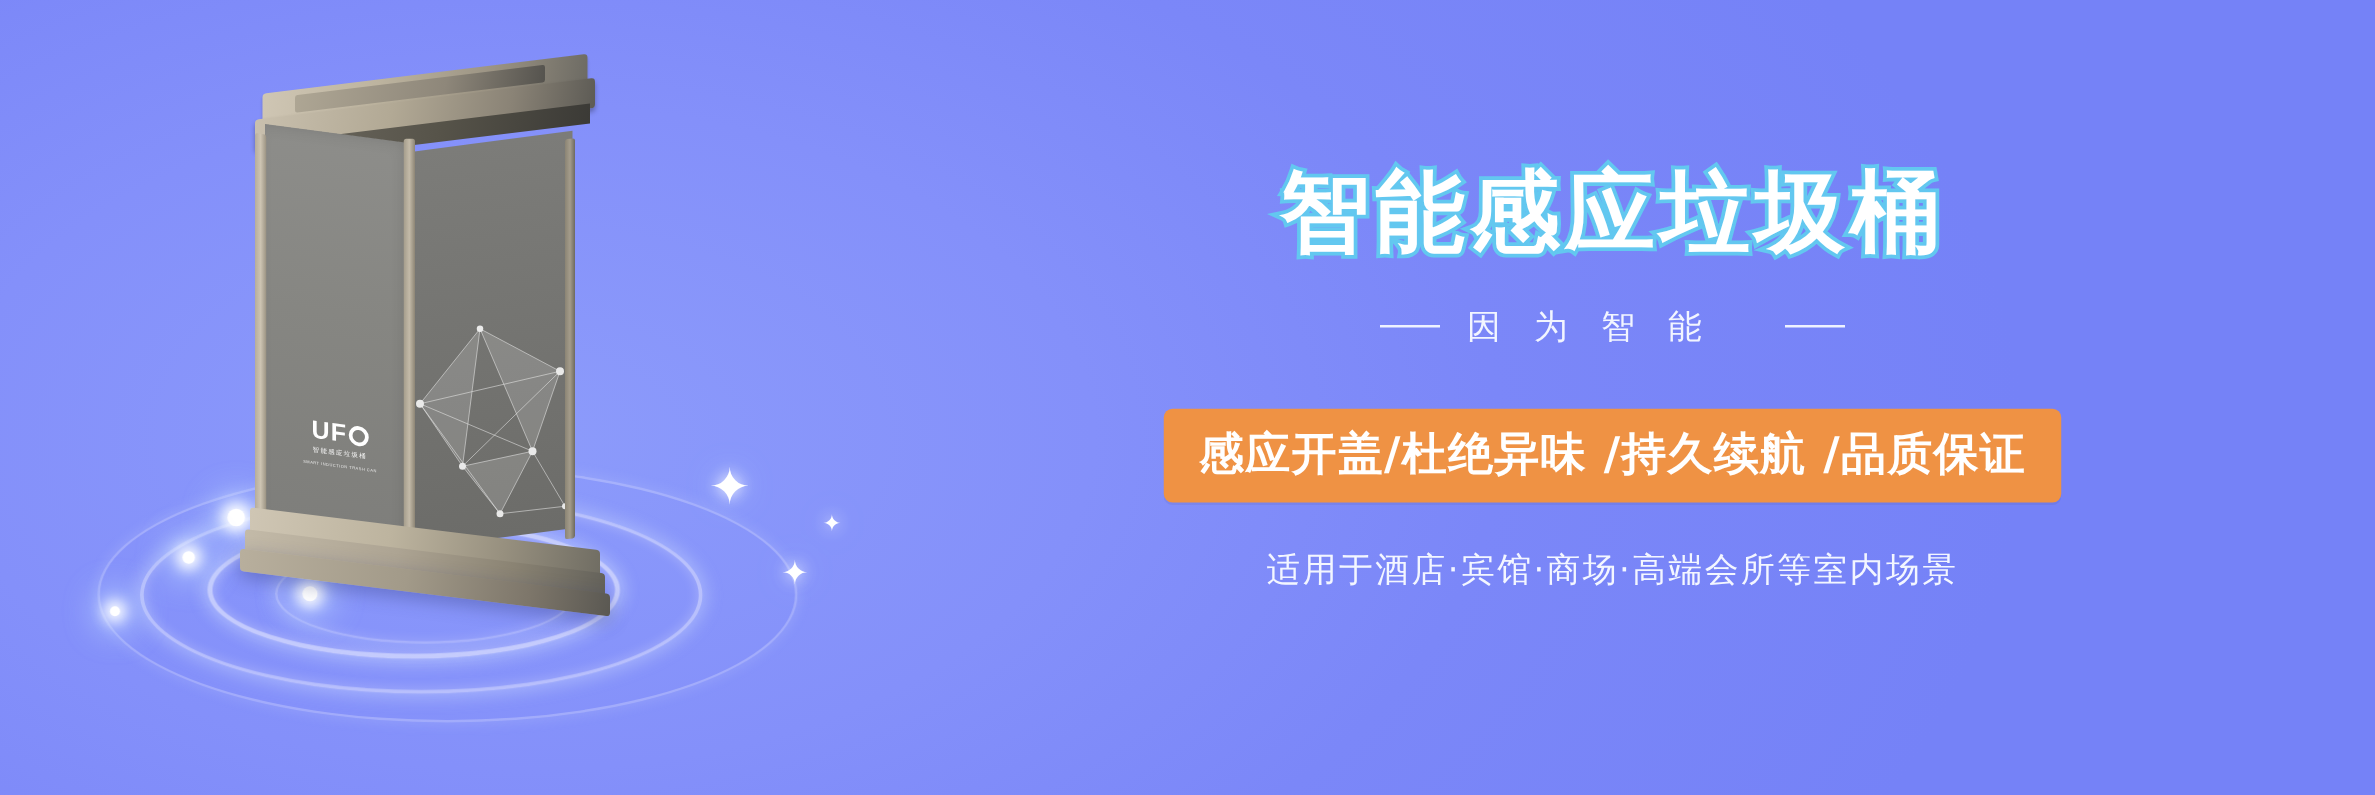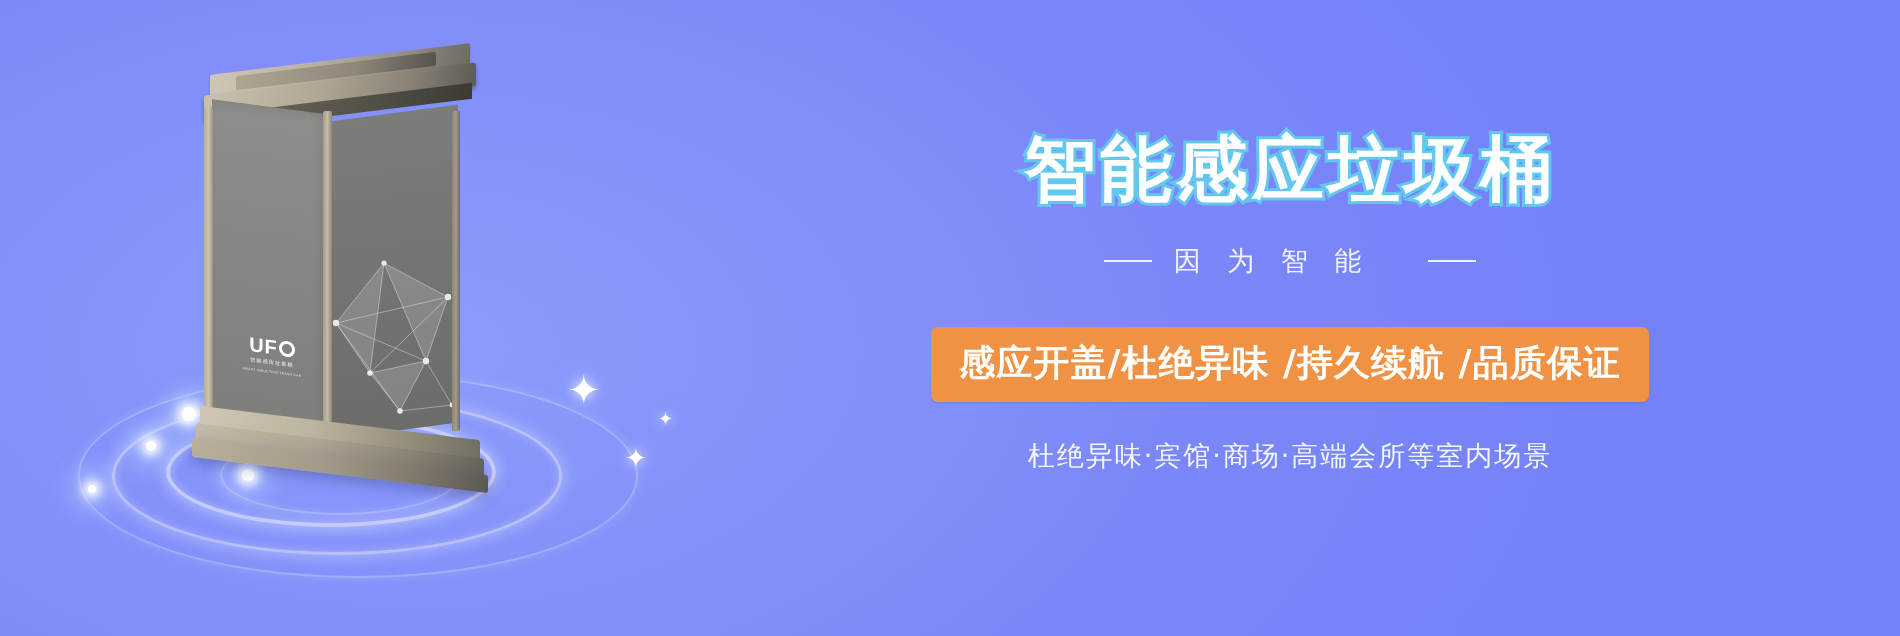--- a/index.html
+++ b/index.html
@@ -297,16 +297,16 @@
 
     <div class="subline">
       <span class="dash"></span>
       <span>因 为 智 能</span>
       <span class="mid"></span>
       <span class="dash"></span>
     </div>
 
     <div class="badge">感应开盖/杜绝异味 /持久续航 /品质保证</div>
 
-    <div class="tagline">杜绝异味·宾馆·商场·高端会所等室内场景</div>
+    <div class="tagline">适用于酒店·宾馆·商场·高端会所等室内场景</div>
   </div>
 
 </div>
 
 </body></html>

